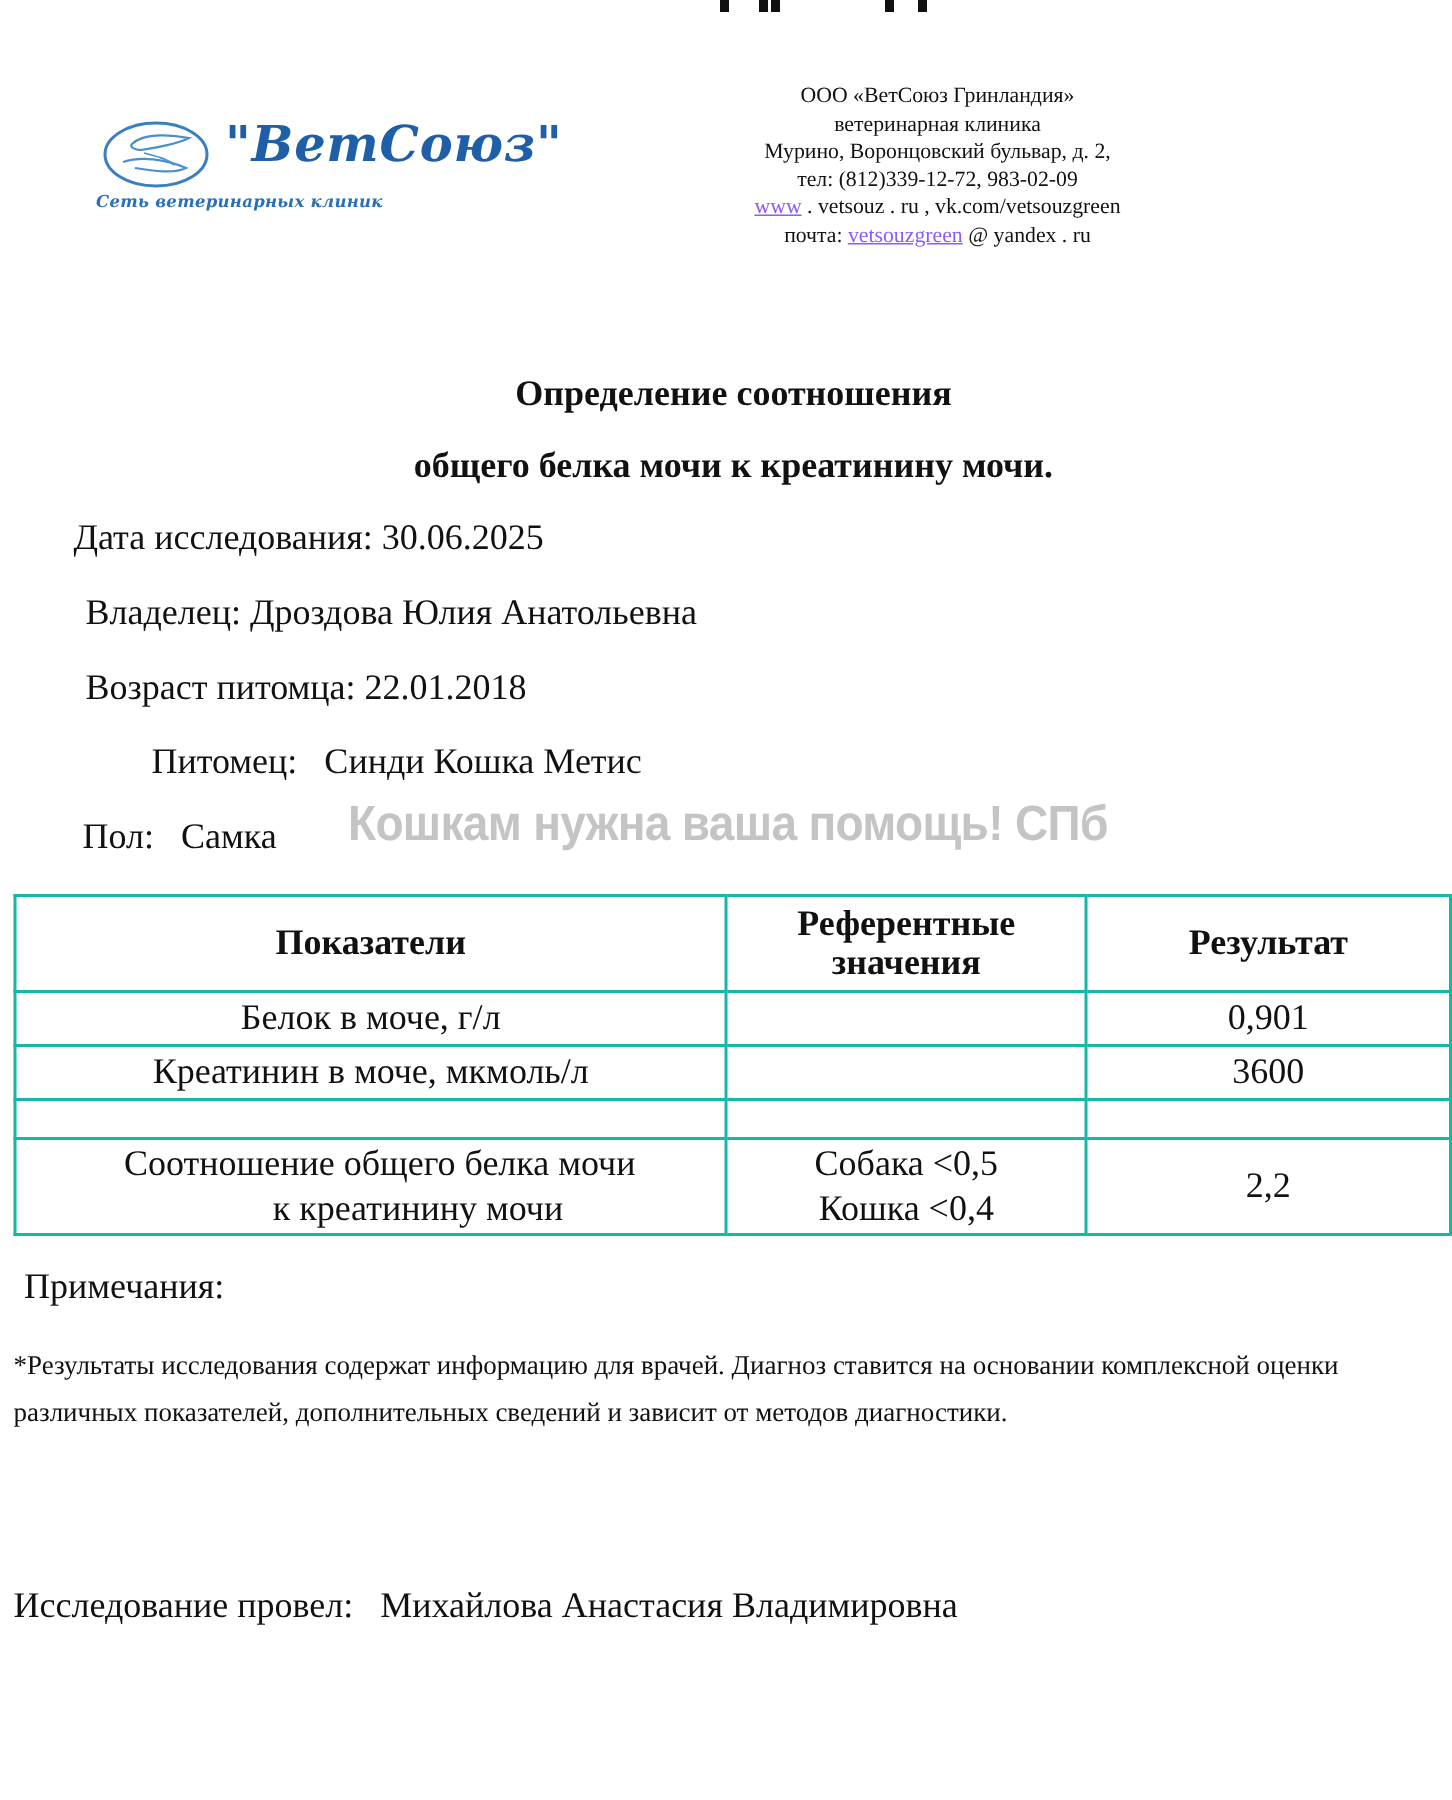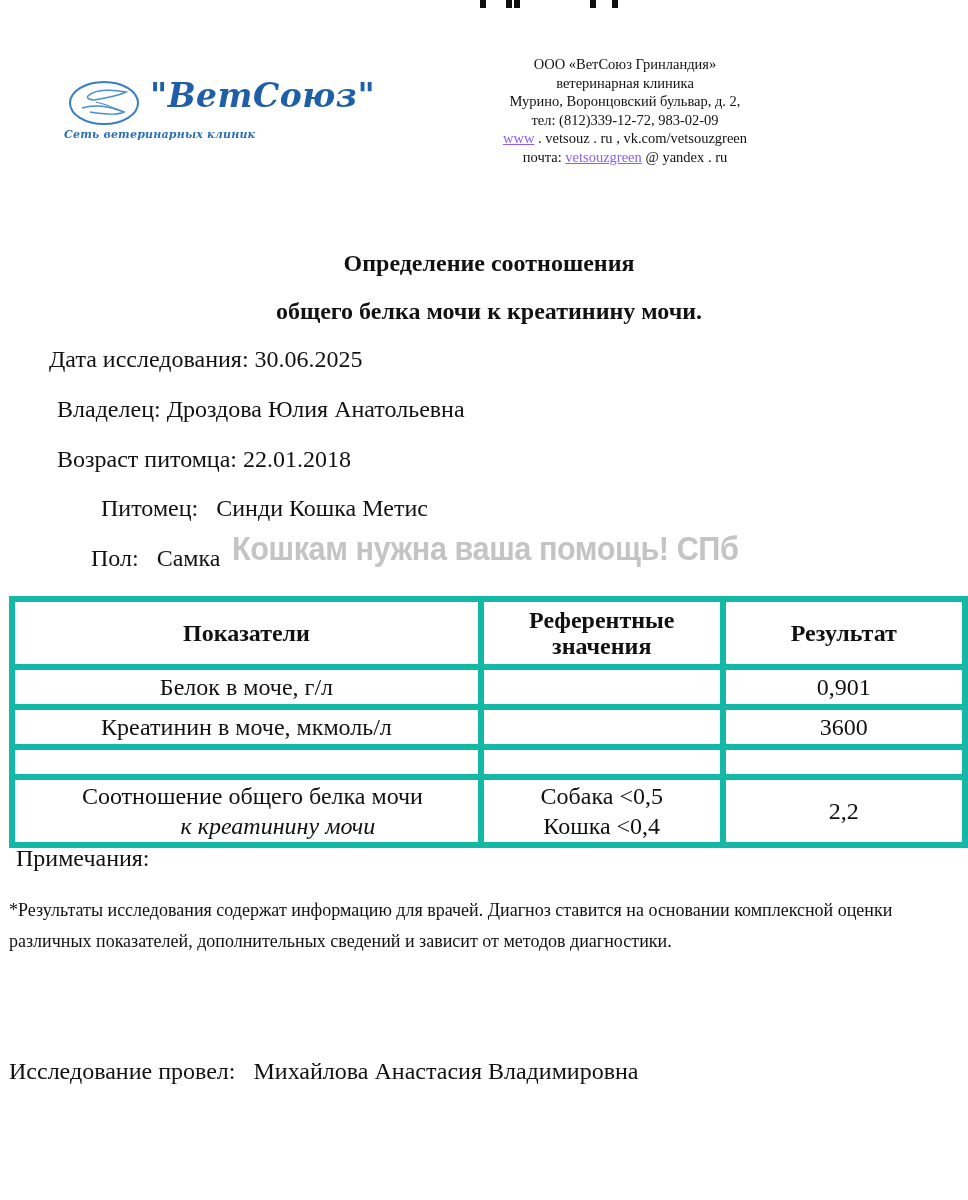--- a/index.html
+++ b/index.html
@@ -11,21 +11,21 @@
   .logo-title { position:absolute; left:86px; top:2px; font-family:"DejaVu Serif", serif; font-style:italic; font-weight:bold; font-size:33px; color:#1e5fa8; letter-spacing:0.5px; }
   .logo-sub { position:absolute; left:0; top:54px; font-family:"DejaVu Serif", serif; font-style:italic; font-weight:bold; font-size:11px; color:#2a6fb8; white-space:nowrap; letter-spacing:0.2px; }
   .logo-emblem { position:absolute; left:2px; top:4px; width:78px; height:50px; }
   .clinic-info { left:460px; top:55px; width:330px; text-align:center; font-size:14.5px; line-height:18.5px; }
   .clinic-info a, .clinic-info .link { color:#8b5cf6; text-decoration:underline; }
   .title1 { left:0; width:978px; top:250px; text-align:center; font-weight:bold; font-size:24px; }
   .title2 { left:0; width:978px; top:298px; text-align:center; font-weight:bold; font-size:24px; }
   .field { font-size:24px; white-space:pre; }
   .watermark { left:232px; top:530px; font-family:"Liberation Sans", sans-serif; font-weight:bold; font-size:33px; color:#c4c4c4; white-space:nowrap; letter-spacing:-0.5px; transform:scaleX(0.93); transform-origin:left; }
   table.results { position:absolute; left:9px; top:596px; width:959px; border-collapse:collapse; font-size:24px; }
-  table.results td, table.results th { border:6px solid #14b8a6; text-align:center; padding:0; }
+  table.results td, table.results th { border:2px solid #14b8a6; text-align:center; padding:0; }
   table.results th { font-weight:bold; height:62px; line-height:26px; }
   .col1 { width:477px; } .col2 { width:239px; } .col3 { width:243px; }
   .r1 td, .r2 td { height:34px; }
   .r3 td { height:24px; }
   .r4 td { height:62px; line-height:30px; }
   .notes-label { left:16px; top:845px; font-size:24px; }
   .notes-text { left:9px; top:895px; width:955px; font-size:18px; line-height:31px; }
   .signed { left:9px; top:1058px; font-size:24px; white-space:pre; }
 </style>
 </head>
@@ -63,21 +63,21 @@
   </div>
 </div>
 
 <div class="abs title1">Определение соотношения</div>
 <div class="abs title2">общего белка мочи к креатинину мочи.</div>
 
 <div class="abs field" style="left:49px; top:346px;">Дата исследования: 30.06.2025</div>
 <div class="abs field" style="left:57px; top:396px;">Владелец: Дроздова Юлия Анатольевна</div>
 <div class="abs field" style="left:57px; top:446px;text-align:right;">Возраст питомца: 22.01.2018</div>
 <div class="abs field" style="left:57px; top:495px;margin-left:44px;">Питомец:   Синди Кошка Метис</div>
-<div class="abs field" style="left:55px; top:545px;margin-left:36px;">Пол:   Самка</div>
+<div class="abs field" style="left:55px; top:545px;">Пол:   Самка</div>
 
 <div class="abs watermark">Кошкам нужна ваша помощь! СПб</div>
 
 <table class="results">
   <tbody>
       <tr>
     <th class="col1">Показатели</th>
     <th class="col2"><span style="display:inline-block;width:170px;">Референтные значения</span></th>
     <th class="col3">Результат</th>
   </tr>
@@ -92,21 +92,21 @@
     <td>3600</td>
   </tr>
   <tr class="r3">
     <td></td>
     <td></td>
     <td></td>
   </tr>
   <tr class="r4">
     <td style="text-align:center;">
       <div style="padding-left:12px;">Соотношение общего белка мочи</div>
-      <div style="padding-left:63px;font-style:italic;">к креатинину мочи</div>
+      <div style="padding-left:63px;">к креатинину мочи</div>
     </td>
     <td>
       <div>Собака &lt;0,5</div>
       <div>Кошка &lt;0,4</div>
     </td>
     <td>2,2</td>
   </tr>
 </tbody>
   </table>
 

